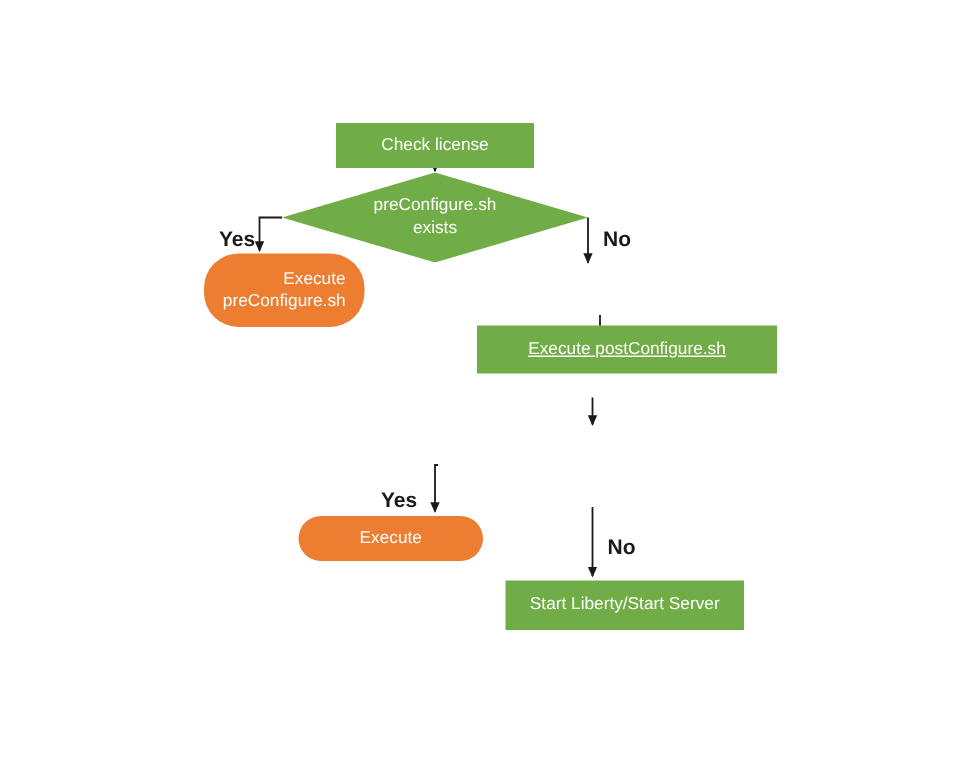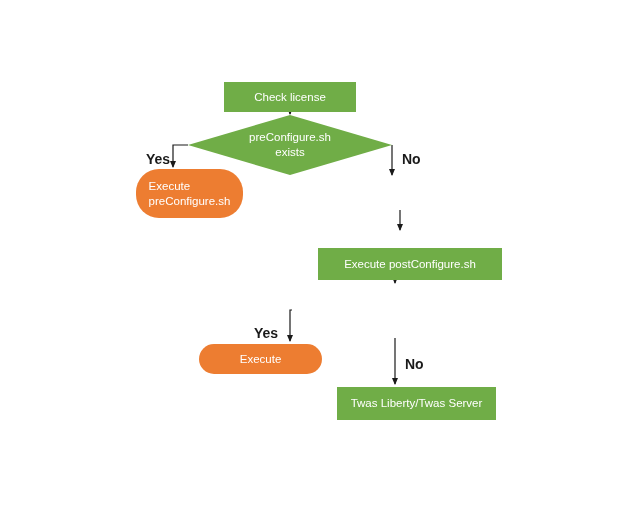--- a/index.html
+++ b/index.html
@@ -13,21 +13,21 @@
     height: 512px;
     background: #ffffff;
     font-family: "Liberation Sans", sans-serif;
     overflow: hidden;
   }
   .node {
     position: absolute;
     display: flex;
     align-items: center;
     justify-content: center;
-    text-align: left;
+    text-align: right;
     color: #ffffff;
     font-size: 11.5px;
     line-height: 1.25;
     box-sizing: border-box;
     padding: 2px 6px;
     white-space: pre-line;
   }
   .proc {
     background: #70AD47;
   }
@@ -105,26 +105,26 @@
   <div class="diamond-wrap" style="left:188px; top:115px; width:204px; height:60px;">
     <div class="diamond-shape"></div>
     <div class="diamond-label">preConfigure.sh
 exists</div>
   </div>
 
   <div class="node exec" style="left:136px; top:169px; width:107px; height:49px;">Execute
 preConfigure.sh</div>
 
 
-  <div class="node proc" style="left:318px; top:248px; width:184px; height:32px;">Execute postConfigure.sh</div>
+  <div class="node proc" style="left:318px; top:217px; width:200px; height:32px;text-decoration:underline;">Execute postConfigure.sh</div>
 
 
   <div class="node exec" style="left:199px; top:344px; width:123px; height:30px;">Execute</div>
 
-  <div class="node proc" style="left:337px; top:387px; width:159px; height:33px;">Twas Liberty/Twas Server</div>
+  <div class="node proc" style="left:337px; top:387px; width:159px; height:33px;">Start Liberty/Start Server</div>
 
   <div class="edge-label" style="left:146px; top:151px;">Yes</div>
 
   <div class="edge-label" style="left:402px; top:151px;">No</div>
 
   <div class="edge-label" style="left:254px; top:325px;">Yes</div>
 
   <div class="edge-label" style="left:405px; top:356px;">No</div>
 
 </div>

